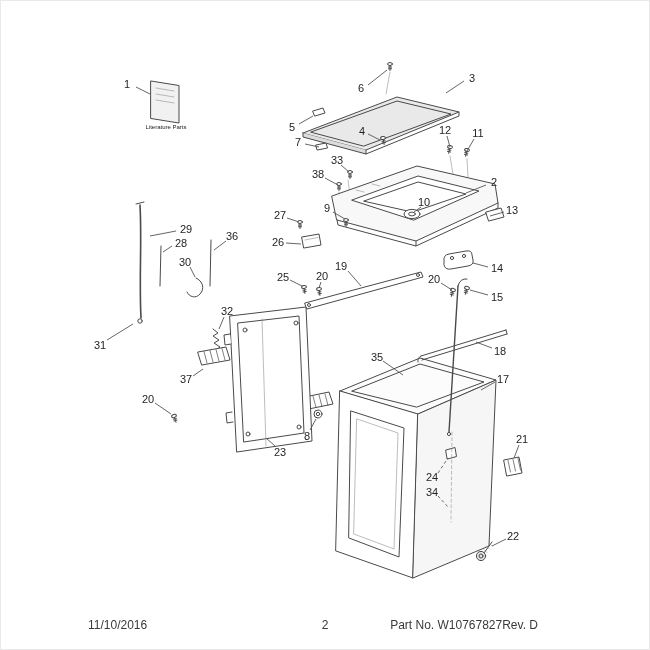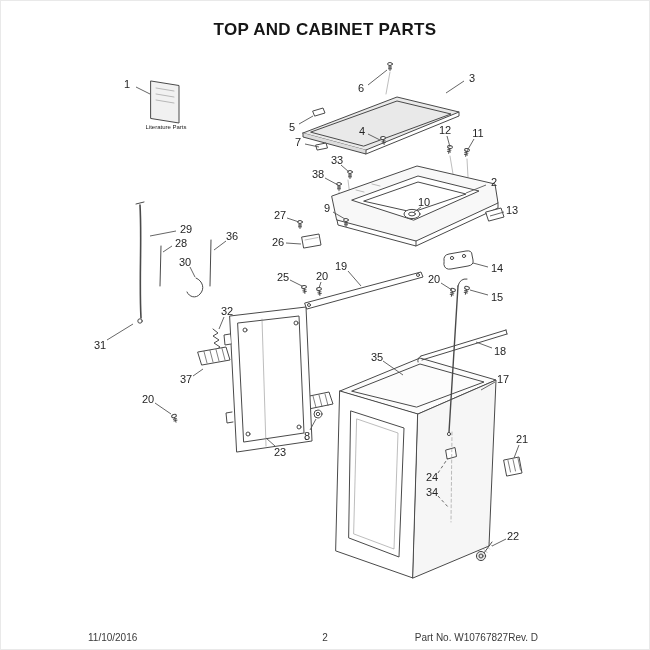--- a/index.html
+++ b/index.html
@@ -6,32 +6,31 @@
   body{width:650px;height:650px;font-family:"Liberation Sans",sans-serif;background:#fff}
   .page{position:relative;width:650px;height:650px;background:#fff;box-shadow:inset 0 0 0 1px #e9e9e9;overflow:hidden}
   .title{position:absolute;top:20px;left:0;width:100%;text-align:center;font-size:17px;font-weight:700;letter-spacing:.3px;color:#161616}
   .diagram{position:absolute;left:0;top:0}
   .callout-num{font-family:"Liberation Sans",sans-serif;font-size:11px;fill:#252525;text-anchor:middle}
   .leader{stroke:#555;stroke-width:.9;fill:none}
   .dashed{stroke-dasharray:3 2.6}
   .lit-label{font-family:"Liberation Sans",sans-serif;font-size:6px;fill:#222;text-anchor:middle}
   .thin{stroke:#909090;stroke-width:.6}
   .hatch{stroke:#4a4a4a;stroke-width:.7}
-  .footer{position:absolute;top:632px;left:0;width:100%;height:14px;font-size:10px;color:#3a3a3a}
+  .footer{position:absolute;top:618px;left:0;width:100%;height:14px;font-size:12px;color:#3a3a3a}
   .f-date{position:absolute;left:88px;top:0}
   .f-page{position:absolute;left:0;top:0;width:100%;text-align:center}
   .f-part{position:absolute;right:112px;top:0;white-space:nowrap}
   .f-part span + span{margin-left:0}
 </style>
 </head>
 <body>
 
 <div class="page">
 
-  <div class="title">TOP AND CABINET PARTS</div>
 
   <svg class="diagram" width="650" height="650" viewBox="0 0 650 650">
     <defs>
       <g id="screw">
         <ellipse cx="0" cy="0" rx="2.4" ry="1.5"></ellipse>
         <line x1="0" y1="1.5" x2="0" y2="6.5"></line>
         <line x1="-1.6" y1="3" x2="1.6" y2="3"></line>
         <line x1="-1.6" y1="4.8" x2="1.6" y2="4.8"></line>
       </g>
     </defs>

